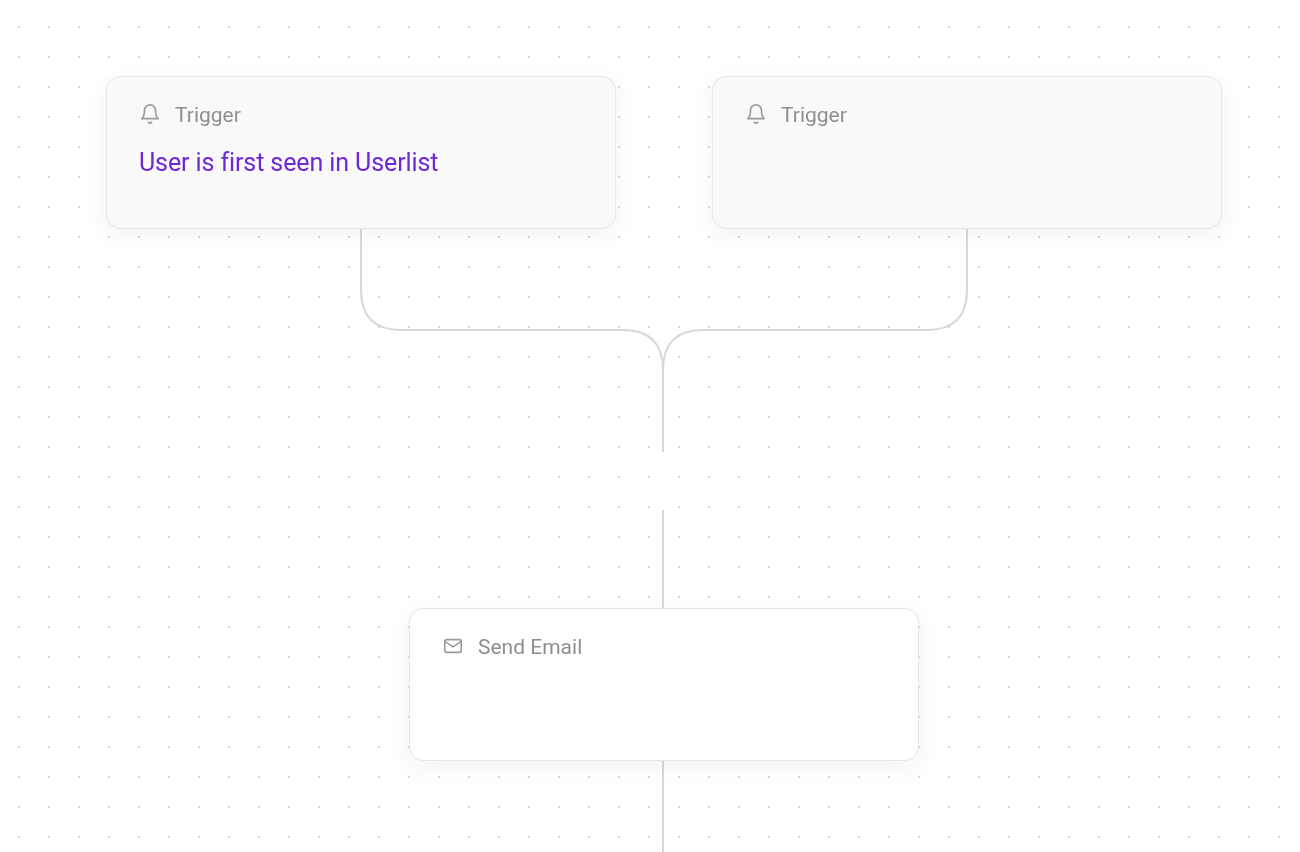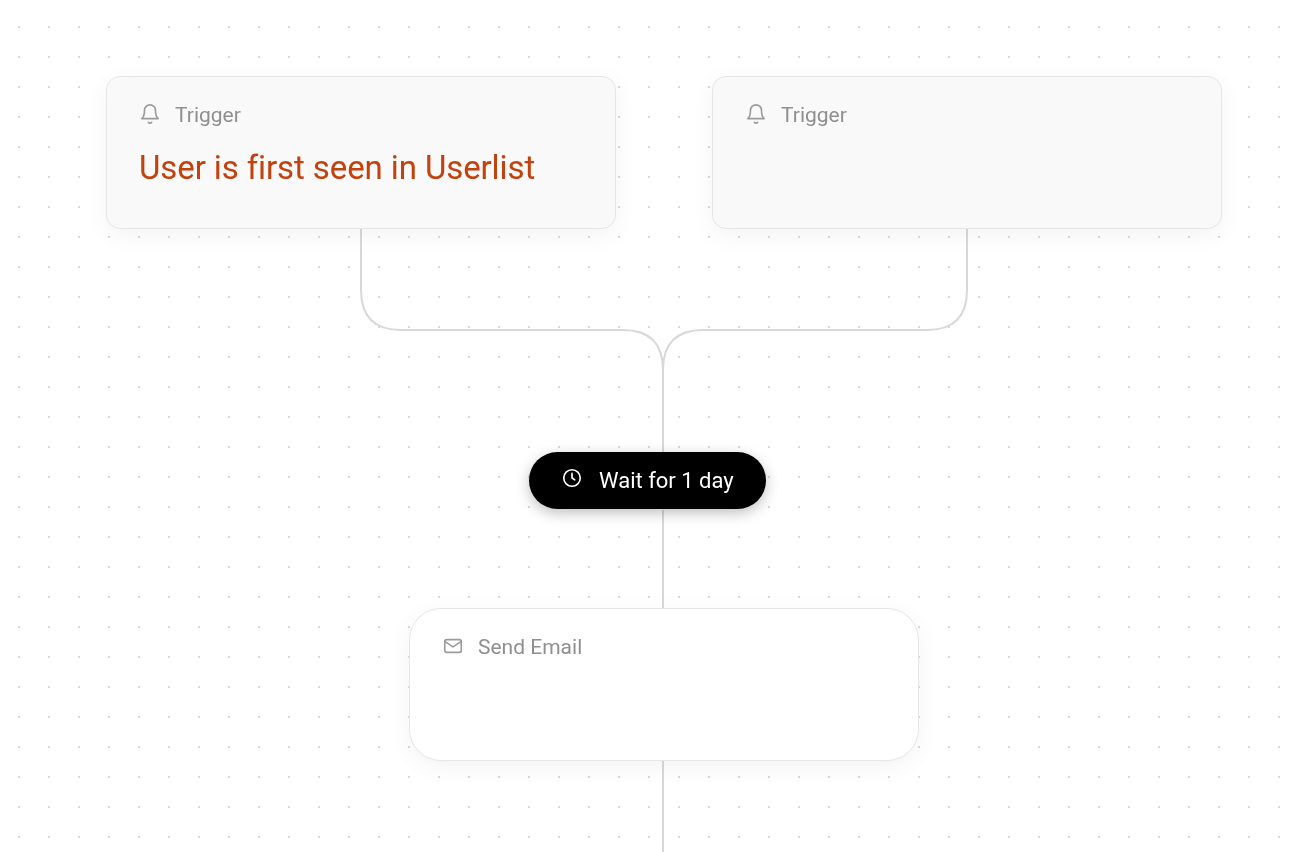--- a/index.html
+++ b/index.html
@@ -34,22 +34,22 @@
   .card-head {
     display: flex;
     align-items: flex-start;
     gap: 14px;
     color: #8f8f8f;
     font-size: 21px;
     margin-bottom: 18px;
   }
   .card-head svg { width: 22px; height: 22px; stroke: #9b9b9b; flex-shrink: 0; }
   .card-body {
-    color: #c2410c;
-    font-size: 33px;
+    color: #6d28d9;
+    font-size: 25px;
     line-height: 1.2;
     letter-spacing: -0.1px;
   }
 
   .wait-pill {
     position: absolute;
     background: #000000;
     color: #ffffff;
     border-radius: 999px;
     display: flex;
@@ -58,21 +58,21 @@
     padding: 15px 32px;
     font-size: 22px;
     box-shadow: 0 4px 14px rgba(0,0,0,0.25);
   }
   .wait-pill svg { width: 22px; height: 22px; stroke: #ffffff; flex-shrink: 0; }
 
   
   #trigger1 { left: 106px;  top: 76px;  width: 510px; height: 153px; }
   #trigger2 { left: 712px;  top: 76px;  width: 510px; height: 153px; }
   #waitpill { left: 529px;  top: 452px; }
-  #email1   { left: 409px;  top: 608px; width: 510px; height: 153px; border-radius: 32px; }
+  #email1   { left: 409px;  top: 608px; width: 510px; height: 153px; }
 </style>
 </head>
 <body>
 
 <div class="canvas">
 
   <svg class="connectors" viewBox="0 0 1300 852">
 
     <path d="M361 229 L361 290 Q361 330 401 330 L623 330 Q663 330 663 370 L663 452"></path>
 
@@ -101,29 +101,20 @@
       <span>
         <svg viewBox="0 0 24 24" fill="none" stroke-width="1.8" stroke-linecap="round" stroke-linejoin="round">
           <path d="M18 8a6 6 0 0 0-12 0c0 7-3 9-3 9h18s-3-2-3-9"></path>
           <path d="M13.73 21a2 2 0 0 1-3.46 0"></path>
         </svg>
       </span>
       <span>Trigger</span>
     </div>
   </div>
 
-  <div id="waitpill" class="wait-pill">
-    <span>
-      <svg viewBox="0 0 24 24" fill="none" stroke-width="1.8" stroke-linecap="round" stroke-linejoin="round">
-        <circle cx="12" cy="12" r="9"></circle>
-        <path d="M12 7v5l3 2"></path>
-      </svg>
-    </span>
-    <span>Wait for 1 day</span>
-  </div>
 
   <div id="email1" class="node-card email-card">
     <div class="card-head">
       <span>
         <svg viewBox="0 0 24 24" fill="none" stroke-width="1.8" stroke-linecap="round" stroke-linejoin="round">
           <rect x="3" y="5" width="18" height="14" rx="2"></rect>
           <path d="M3 7l9 6 9-6"></path>
         </svg>
       </span>
       <span>Send Email</span>

